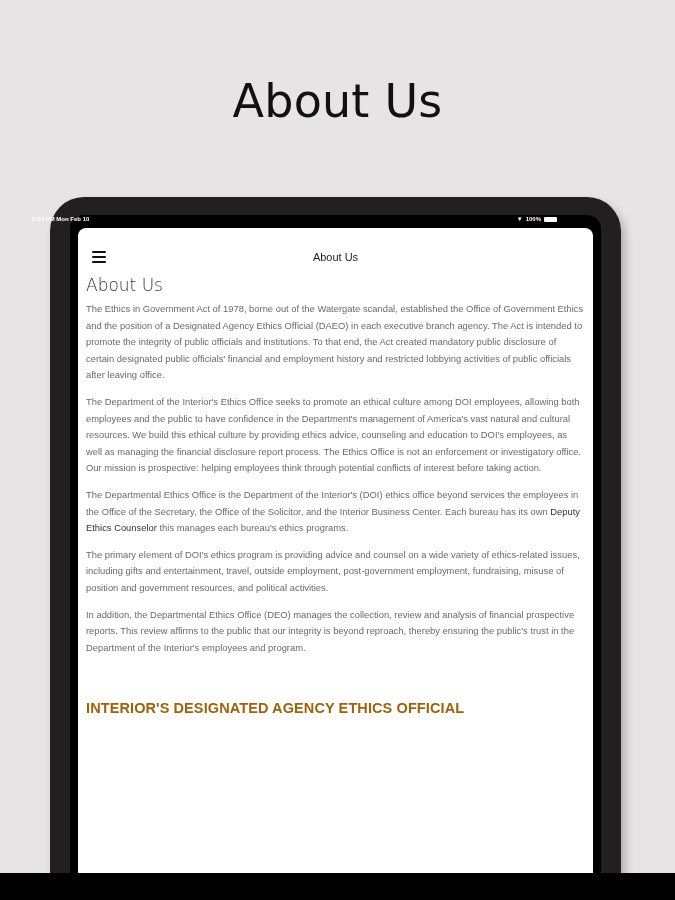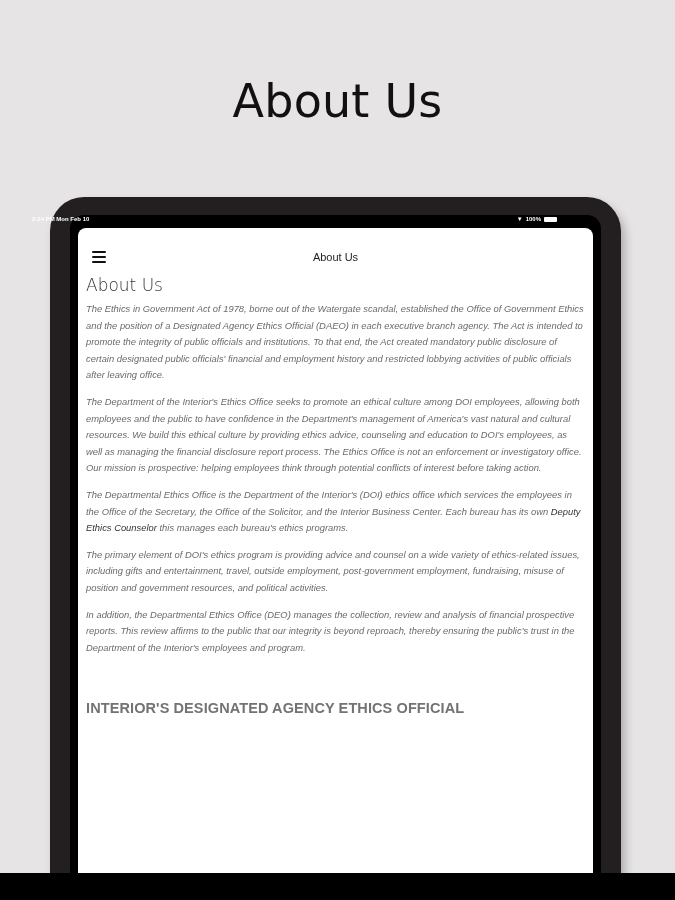--- a/index.html
+++ b/index.html
@@ -43,25 +43,25 @@
   .nav-title {
     position: absolute; left: 0; right: 0; top: 23px; text-align: center;
     font-size: 11px; color: #222;
   }
   .content { padding: 0 8px 0 8px; }
   .page-heading {
     font-size: 17px; color: #333; margin: -3px 0 6px 0; font-weight: normal;
     font-family: "DejaVu Sans", sans-serif; font-weight: 300;
   }
   .para {
-    font-size: 9.4px; line-height: 16.6px; color: #6a6a6a; margin: 0 0 10px 0; font-style: italic;
+    font-size: 9.4px; line-height: 16.6px; color: #6a6a6a; margin: 0 0 10px 0;
   }
   .para b { color: #333; font-weight: normal; }
   .section-heading {
-    margin: 44px 0 5px 0; font-size: 14.5px; font-weight: bold; color: #737373;
+    margin: 44px 0 5px 0; font-size: 14.5px; font-weight: bold; color: #a16207;
     letter-spacing: 0.1px;
   }
   .bottom-bar {
     position: absolute; left: 0; top: 873px; width: 675px; height: 27px; background: #000;
   }
 </style>
 </head>
 <body>
 
 <div class="promo-title">About Us</div>
@@ -86,21 +86,21 @@
         <span></span>
         <span></span>
     </div>
     <div class="nav-title">About Us</div>
   </div>
 
   <div class="content">
     <h1 class="page-heading">About Us</h1>
     <p class="para">The Ethics in Government Act of 1978, borne out of the Watergate scandal, established the Office of Government Ethics and the position of a Designated Agency Ethics Official (DAEO) in each executive branch agency. The Act is intended to promote the integrity of public officials and institutions. To that end, the Act created mandatory public disclosure of certain designated public officials' financial and employment history and restricted lobbying activities of public officials after leaving office.</p>
     <p class="para">The Department of the Interior's Ethics Office seeks to promote an ethical culture among DOI employees, allowing both employees and the public to have confidence in the Department's management of America's vast natural and cultural resources. We build this ethical culture by providing ethics advice, counseling and education to DOI's employees, as well as managing the financial disclosure report process. The Ethics Office is not an enforcement or investigatory office. Our mission is prospective: helping employees think through potential conflicts of interest before taking action.</p>
-    <p class="para"><span>The Departmental Ethics Office is the Department of the Interior's (DOI) ethics office which services the employees in the Office of the Secretary, the Office of the Solicitor, and the Interior Business Center. Each bureau has its own </span><b>Deputy Ethics Counselor</b><span> this manages each bureau's ethics programs.</span></p>
+    <p class="para"><span>The Departmental Ethics Office is the Department of the Interior's (DOI) ethics office beyond services the employees in the Office of the Secretary, the Office of the Solicitor, and the Interior Business Center. Each bureau has its own </span><b>Deputy Ethics Counselor</b><span> this manages each bureau's ethics programs.</span></p>
     <p class="para">The primary element of DOI's ethics program is providing advice and counsel on a wide variety of ethics-related issues, including gifts and entertainment, travel, outside employment, post-government employment, fundraising, misuse of position and government resources, and political activities.</p>
     <p class="para">In addition, the Departmental Ethics Office (DEO) manages the collection, review and analysis of financial prospective reports. This review affirms to the public that our integrity is beyond reproach, thereby ensuring the public's trust in the Department of the Interior's employees and program.</p>
 
     <h2 class="section-heading">INTERIOR'S DESIGNATED AGENCY ETHICS OFFICIAL</h2>
   </div>
 </div>
 
 <div class="bottom-bar"></div>
 
 </body></html>

